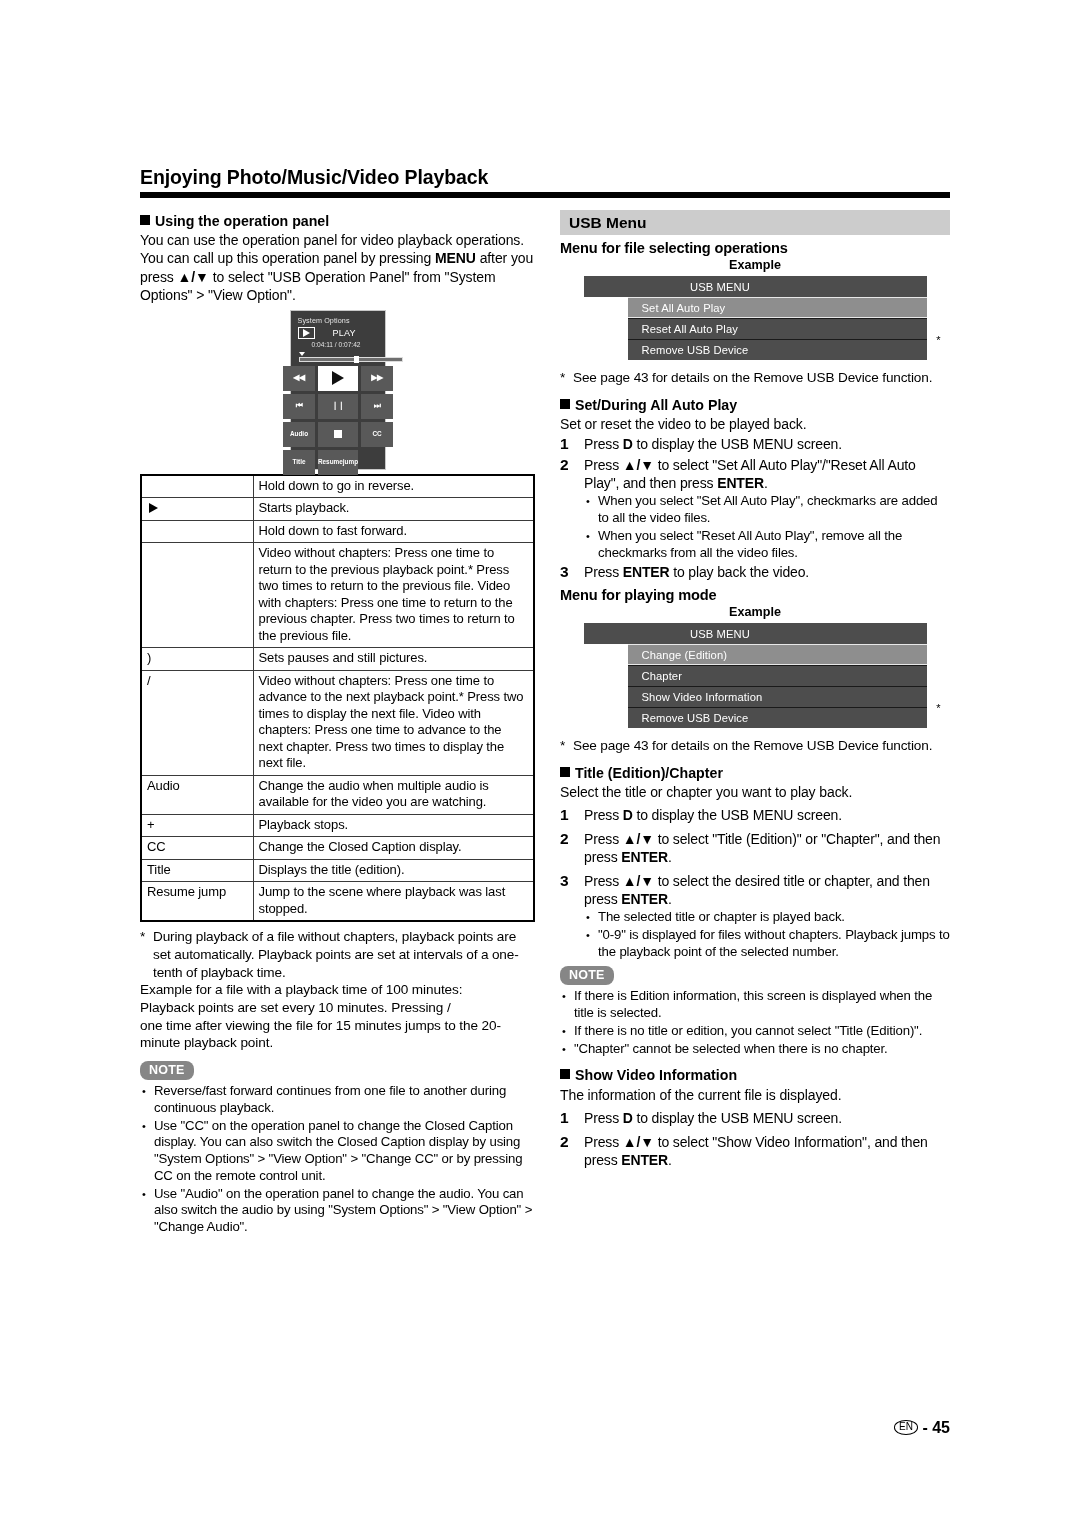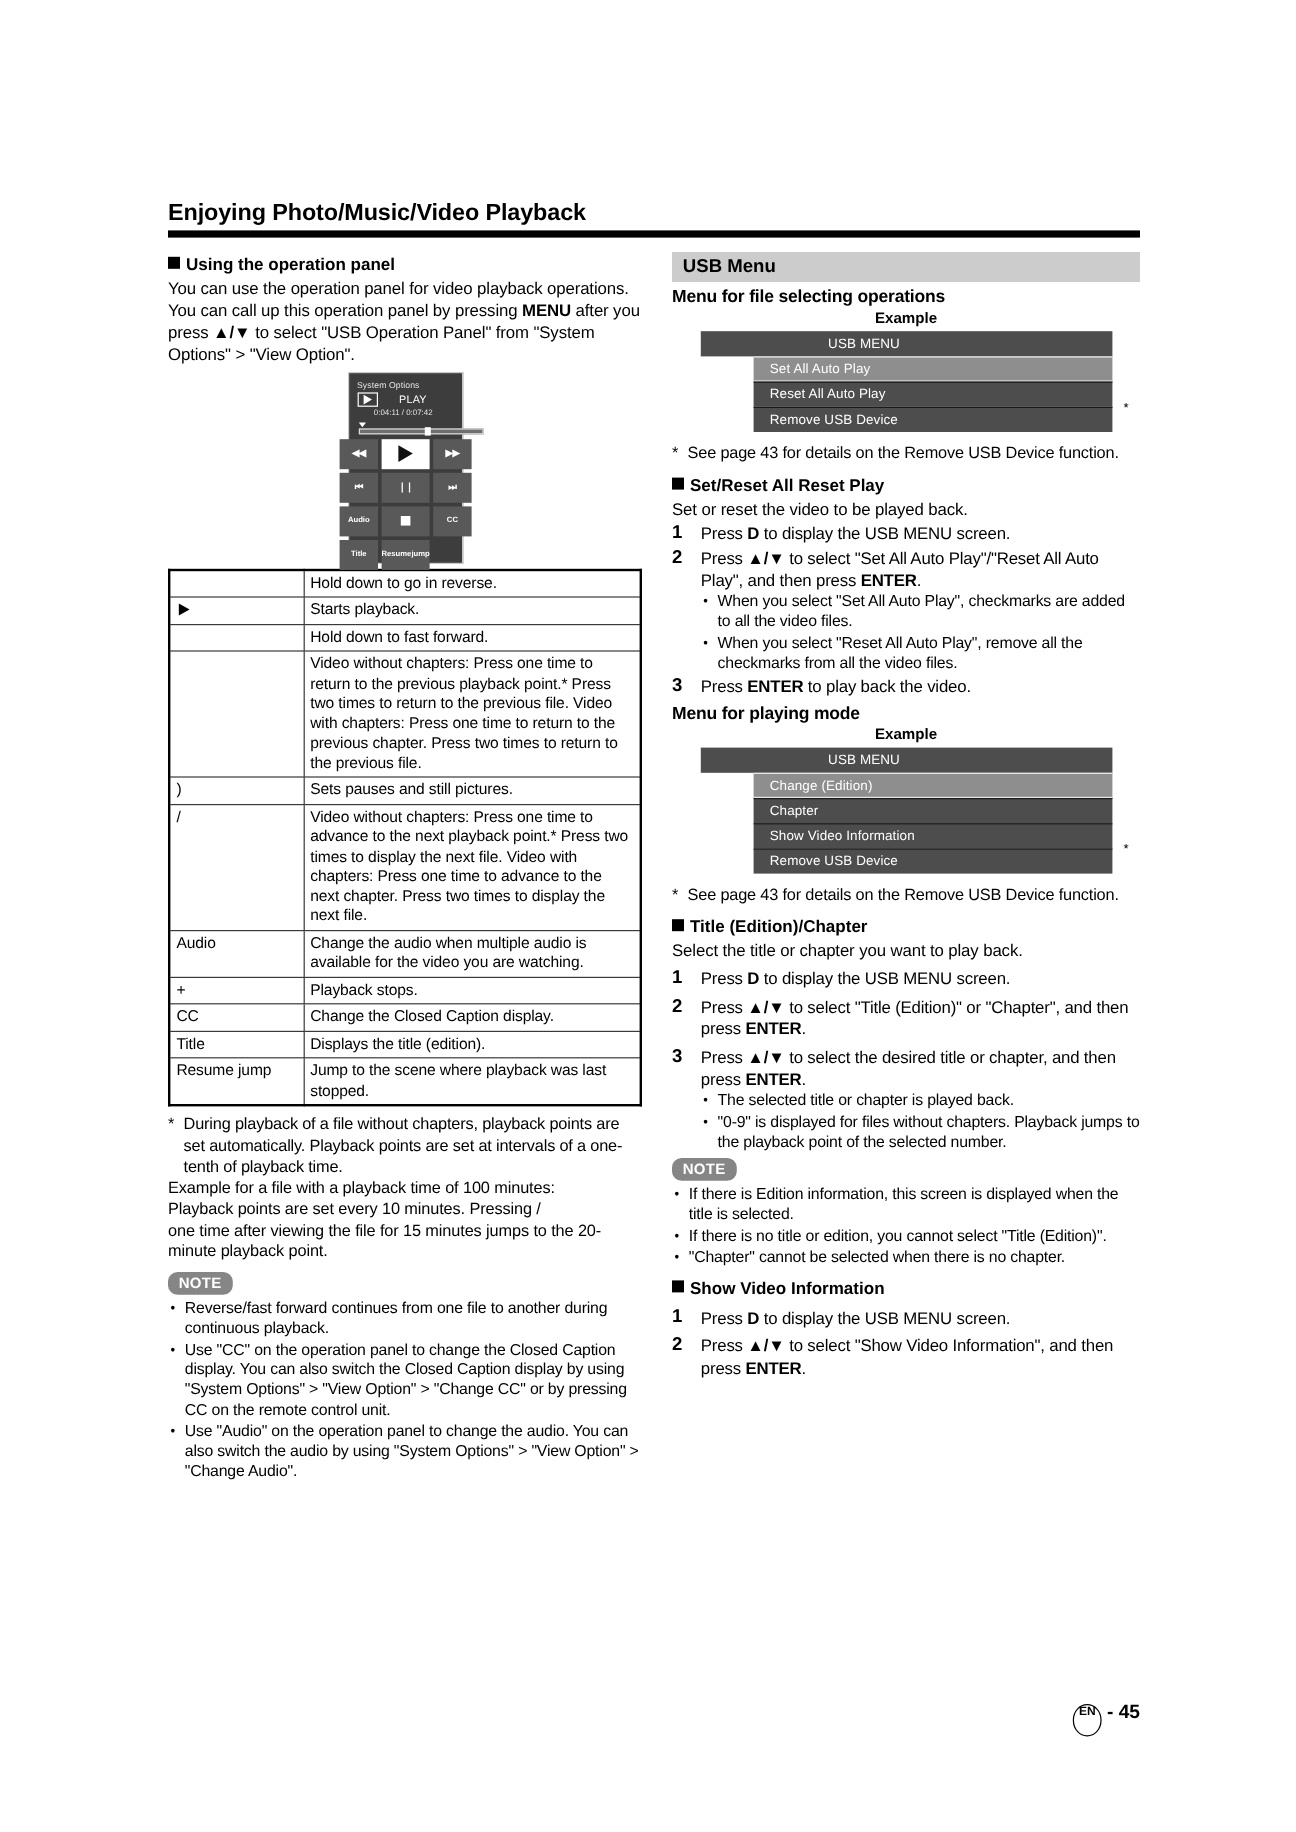--- a/index.html
+++ b/index.html
@@ -325,22 +325,22 @@
     text-align: right;
     padding-right: 130px;
     font-size: 16px;
     font-weight: bold;
   }
   .en-oval {
     display: inline-block;
     border: 1.6px solid #000;
     border-radius: 50%;
     font-size: 10px;
-    font-weight: bold;
-    padding: 1px 4px 13px 4px;
+    font-weight: normal;
+    padding: 1px 4px 1px 4px;
     vertical-align: 3px;
     line-height: 1.05;
     margin-top: 48px;
   }
 </style>
 </head>
 <body>
 
 <div class="page">
 
@@ -501,21 +501,21 @@
       <div class="usbrow item">Remove USB Device</div>
       <span class="usb-star" style="bottom:14px;">*</span>
     </div>
 
     <div class="fnote" style="margin-top:9px;">
       <span class="fnote-star">*</span>
       <span class="fnote-txt">See page 43 for details on the Remove USB Device function.</span>
     </div>
 
     <div class="sect-head" style="margin-top:9px;">
-      <span class="sq"></span><span>Set/Reset All Reset Play</span>
+      <span class="sq"></span><span>Set/During All Auto Play</span>
     </div>
     <div class="para">Set or reset the video to be played back.</div>
 
     <div class="step">
       <span class="step-num">1</span>
       <span class="step-txt"><span>Press </span><span class="b">D</span><span> to display the USB MENU screen.</span></span>
     </div>
     <div class="step">
       <span class="step-num">2</span>
       <span class="step-txt"><span>Press </span><span class="b">▲/▼</span><span> to select "Set All Auto Play"/"Reset All Auto Play", and then press </span><span class="b">ENTER</span><span>.</span></span>
@@ -588,20 +588,21 @@
       <span class="bul-txt">If there is no title or edition, you cannot select "Title (Edition)".</span>
     </div>
     <div class="bul">
       <span class="bul-dot">•</span>
       <span class="bul-txt">"Chapter" cannot be selected when there is no chapter.</span>
     </div>
 
     <div class="sect-head" style="margin-top:9px;">
       <span class="sq"></span><span>Show Video Information</span>
     </div>
+    <div class="para">The information of the current file is displayed.</div>
     <div class="step" style="margin-top:5px;">
       <span class="step-num">1</span>
       <span class="step-txt"><span>Press </span><span class="b">D</span><span> to display the USB MENU screen.</span></span>
     </div>
     <div class="step" style="margin-top:5px;">
       <span class="step-num">2</span>
       <span class="step-txt"><span>Press </span><span class="b">▲/▼</span><span> to select "Show Video Information", and then press </span><span class="b">ENTER</span><span>.</span></span>
     </div>
   </div>
 

